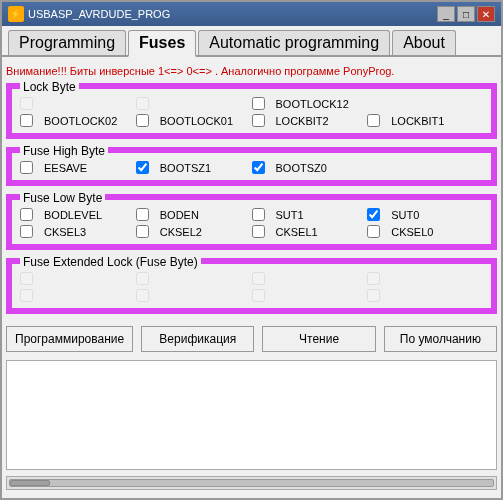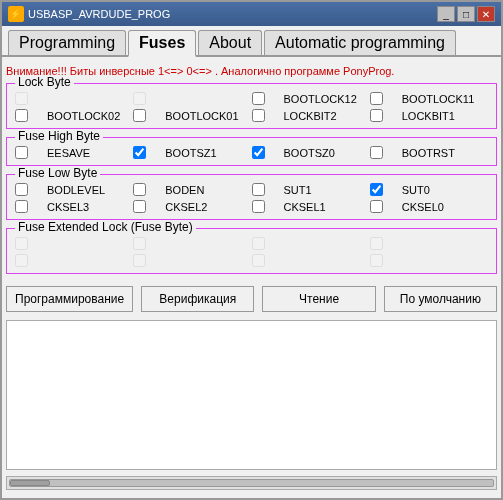--- a/index.html
+++ b/index.html
@@ -105,21 +105,21 @@
       display: flex;
       flex-direction: column;
       gap: 4px;
     }
     .warning-text {
       color: #cc0000;
       font-size: 11px;
       margin-bottom: 2px;
     }
     .group-box {
-      border: 1px solid #d946ef;
+      border: 6px solid #d946ef;
       padding: 4px 8px 6px 8px;
       margin-bottom: 4px;
       position: relative;
     }
     .group-label {
       position: absolute;
       top: -9px;
       left: 8px;
       background: #f0f0f0;
       padding: 0 3px;
@@ -127,21 +127,21 @@
       font-weight: normal;
     }
     .checkbox-row {
       display: flex;
       gap: 0;
       margin-top: 4px;
     }
     .checkbox-item {
       display: flex;
       align-items: center;
-      gap: 19px;
+      gap: 11px;
       width: 25%;
       font-size: 11px;
     }
     .checkbox-item input[type="checkbox"] {
       width: 13px;
       height: 13px;
       margin: 0;
     }
     .checkbox-item.disabled {
       color: #aaa;
@@ -209,22 +209,22 @@
     <div class="title-buttons">
       <div class="title-btn">_</div>
       <div class="title-btn">□</div>
       <div class="title-btn close">✕</div>
     </div>
   </div>
 
   <div class="tab-bar">
     <div class="tab">Programming</div>
     <div class="tab active">Fuses</div>
+    <div class="tab">Automatic programming</div>
     <div class="tab">About</div>
-    <div class="tab">Automatic programming</div>
   </div>
 
   <div class="content">
 
     <div class="warning-text">
       <span>Внимание!!! Биты инверсные 1&lt;=&gt; 0&lt;=&gt; . Аналогично программе PonyProg.</span>
     </div>
 
     <div class="group-box">
       <span class="group-label">Lock Byte</span>
@@ -232,24 +232,20 @@
         <div class="checkbox-item disabled">
           <input type="checkbox" disabled="" style="">
         </div>
         <div class="checkbox-item disabled">
           <input type="checkbox" disabled="" style="">
         </div>
         <div class="checkbox-item">
           <input type="checkbox" style="">
           <label>BOOTLOCK12</label>
         </div>
-        <div class="checkbox-item">
-          <input type="checkbox" style="">
-          <label>BOOTLOCK11</label>
-        </div>
       </div>
       <div class="checkbox-row">
         <div class="checkbox-item">
           <input type="checkbox" style="">
           <label>BOOTLOCK02</label>
         </div>
         <div class="checkbox-item">
           <input type="checkbox" style="">
           <label>BOOTLOCK01</label>
         </div>
@@ -271,24 +267,20 @@
           <input type="checkbox" style="">
           <label>EESAVE</label>
         </div>
         <div class="checkbox-item">
           <input type="checkbox" checked="" style="">
           <label>BOOTSZ1</label>
         </div>
         <div class="checkbox-item">
           <input type="checkbox" checked="" style="">
           <label>BOOTSZ0</label>
-        </div>
-        <div class="checkbox-item">
-          <input type="checkbox" style="">
-          <label>BOOTRST</label>
         </div>
       </div>
     </div>
 
     <div class="group-box">
       <span class="group-label">Fuse Low Byte</span>
       <div class="checkbox-row">
         <div class="checkbox-item">
           <input type="checkbox" style="">
           <label>BODLEVEL</label>

